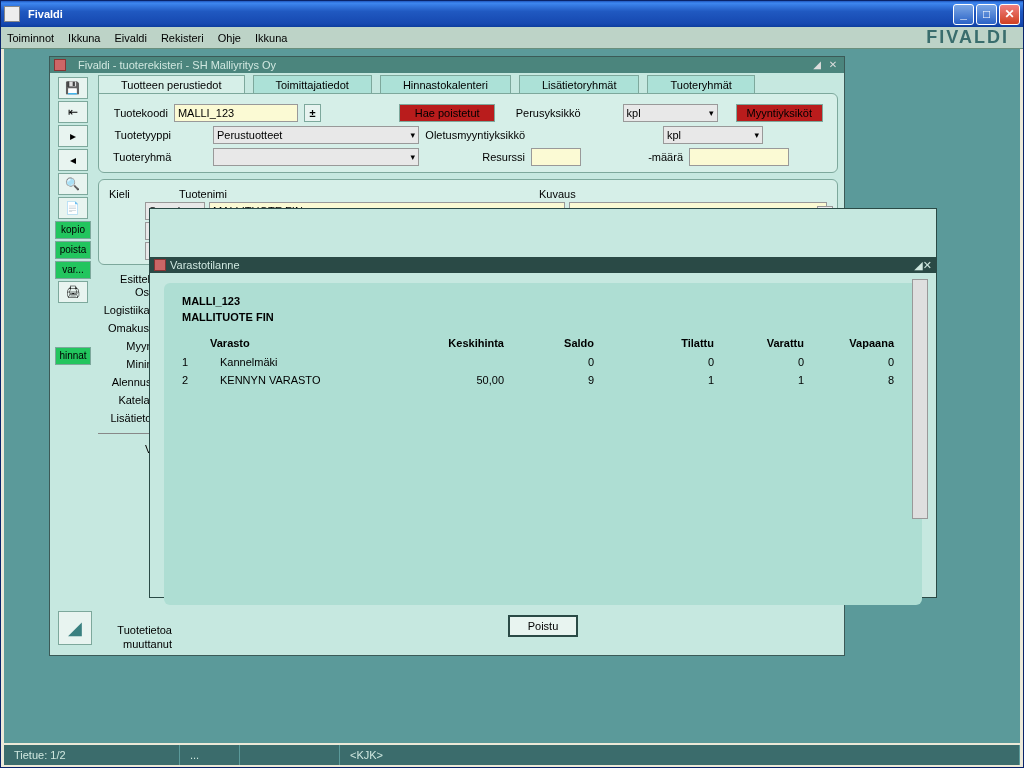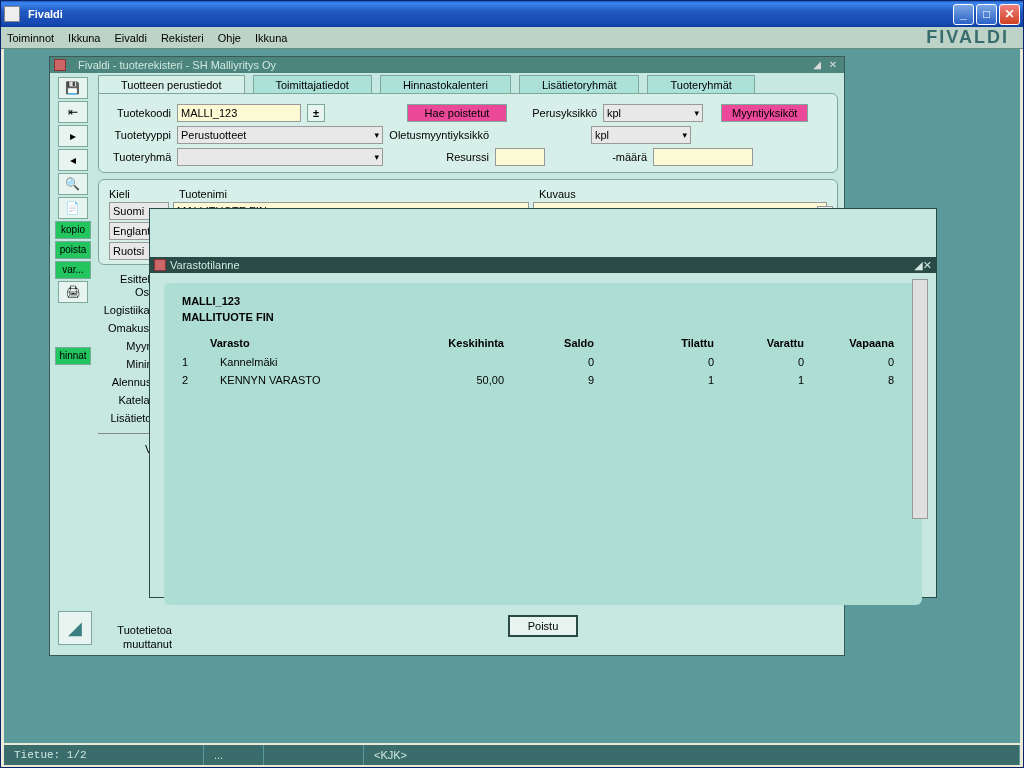--- a/index.html
+++ b/index.html
@@ -38,23 +38,23 @@
 .tabs { position: absolute; left: 48px; top: 2px; display: flex; gap: 8px; align-items: center; }
 .tab { padding: 3px 22px; background: #ace1d7; border: 1px solid #7da89c; border-bottom: none; font-size: 11px; cursor: pointer; }
 .tab.active { background: #d6efe8; }
 
 
 .panel { position: absolute; left: 48px; top: 20px; right: 6px; background: #d6efe8; border: 1px solid #7da89c; border-radius: 0 6px 6px 6px; padding: 10px 14px; }
 .row { display: flex; align-items: center; gap: 6px; margin-bottom: 4px; }
 .lbl { width: 58px; text-align: right; font-size: 11px; }
 .lbl-r { text-align: right; font-size: 11px; }
 .input { background: #fbfad4; border: 1px solid #999; height: 18px; padding: 1px 3px; font-size: 11px; }
-.select { background: #e8e8e8; border: 1px solid #999; height: 18px; padding: 1px 3px; font-size: 11px; display: flex; align-items: center; }
+.select { background: #e8e8e8; border: 1px solid #999; height: 18px; padding: 1px 3px; font-size: 11px; display: flex; align-items: center; margin-left: 36px; }
 .select::after { content: "▾"; margin-left: auto; font-size: 9px; }
-.btn { background: #ec4899; border: 1px solid #7da89c; padding: 2px 10px; font-size: 11px; cursor: pointer; }
+.btn { background: #b91c1c; border: 1px solid #7da89c; padding: 2px 10px; font-size: 11px; cursor: pointer; }
 .little-sq { width: 18px; height: 18px; background: #e8f4f0; border: 1px solid #7da89c; display: flex; align-items: center; justify-content: center; font-weight: bold; cursor: pointer; }
 
 
 .lang-panel { position: absolute; left: 48px; top: 106px; right: 6px; background: #d6efe8; border: 1px solid #7da89c; border-radius: 6px; padding: 6px 10px; height: 86px; }
 .hdr { display: flex; padding: 2px 0; font-size: 11px; }
 .lang-row { display: flex; gap: 4px; margin-bottom: 2px; }
 .scrollbar { position: absolute; top: 26px; right: 4px; width: 16px; height: 56px; background: #dfdfdf; border: 1px solid #999; }
 .scrollbar::before { content: "▴"; position: absolute; top: 0; left: 0; width: 100%; text-align: center; font-size: 8px; background: #eee; border-bottom: 1px solid #999; }
 .scrollbar::after { content: "▾"; position: absolute; bottom: 0; left: 0; width: 100%; text-align: center; font-size: 8px; background: #eee; border-top: 1px solid #999; }
 
@@ -266,18 +266,18 @@
         </div>
         <div class="modal-scrollbar"></div>
       </div>
     </div>
     <div class="modal-footer">
       <button class="default-btn">Poistu</button>
     </div>
   </div>
 
   <div class="statusbar">
-    <div class="status-cell" style="width:200px;font-family:Liberation Mono, monospace;">Tietue: 1/2</div>
+    <div class="status-cell" style="width:176px;">Tietue: 1/2</div>
     <div class="status-cell" style="width:60px;">...</div>
     <div class="status-cell" style="width:100px;"></div>
     <div class="status-cell" style="flex:1;">&lt;KJK&gt;</div>
   </div>
 </div>
 
 </body></html>

